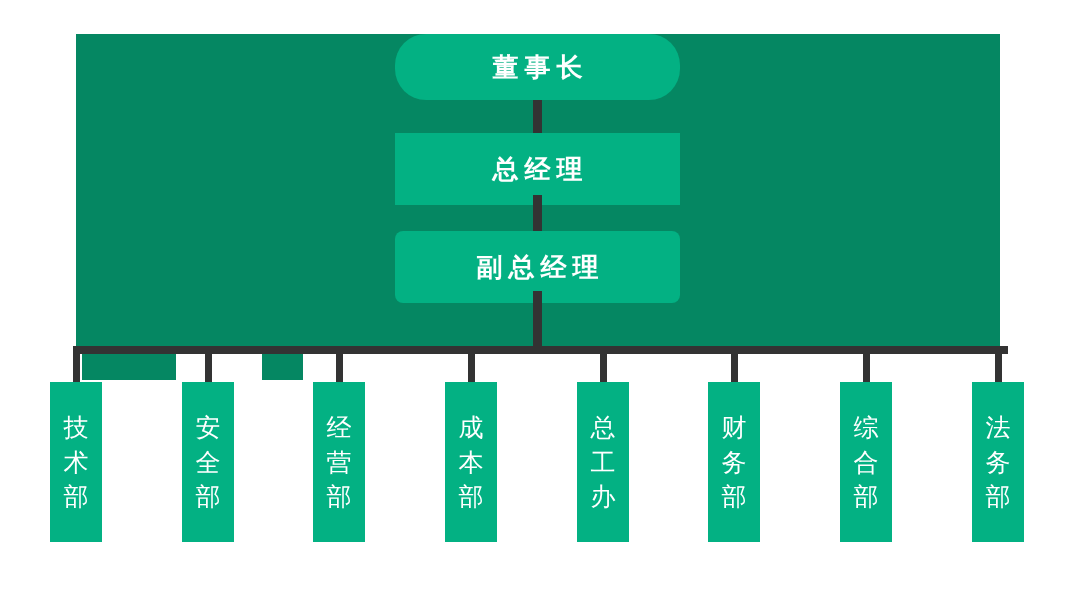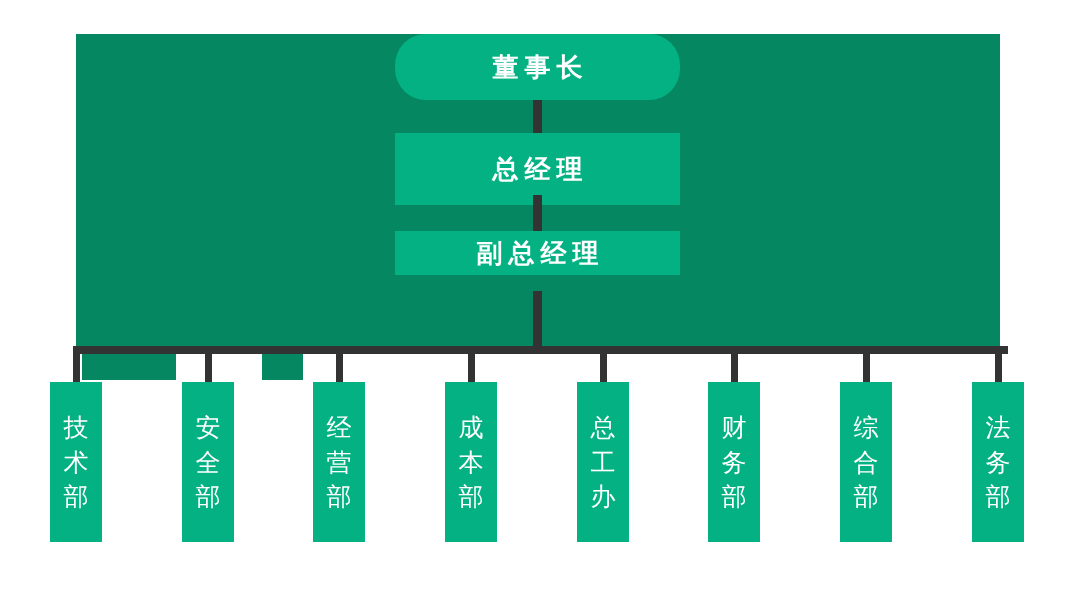--- a/index.html
+++ b/index.html
@@ -106,21 +106,21 @@
   <div class="panel-notch" style="left:966px; top:348px; width:34px; height:10px;"></div>
 
   <div class="exec-box" style="left:395px; top:34px; width:285px; height:66px;border-radius:31px;">董事长</div>
 
   <div class="exec-connector" style="left:533px; top:100px; height:33px;"></div>
 
   <div class="exec-box" style="left:395px; top:133px; width:285px; height:72px;">总经理</div>
 
   <div class="exec-connector" style="left:533px; top:195px; height:36px;"></div>
 
-  <div class="exec-box" style="left:395px; top:231px; width:285px; height:44px;">副总经理</div>
+  <div class="exec-box" style="left:395px; top:231px; width:285px; height:72px;border-radius:8px;">副总经理</div>
 
   <div class="trunk-line" style="left:533px; top:291px; height:57px;"></div>
 
   <div class="bus-bar" style="left:76px; top:346px; width:932px;"></div>
 
   <div class="drop-line" style="left:73px; top:346px; height:40px;"></div>
   <div class="drop-line" style="left:205px; top:346px; height:40px;"></div>
   <div class="drop-line" style="left:336px; top:346px; height:40px;"></div>
   <div class="drop-line" style="left:468px; top:346px; height:40px;"></div>
   <div class="drop-line" style="left:600px; top:346px; height:40px;"></div>

